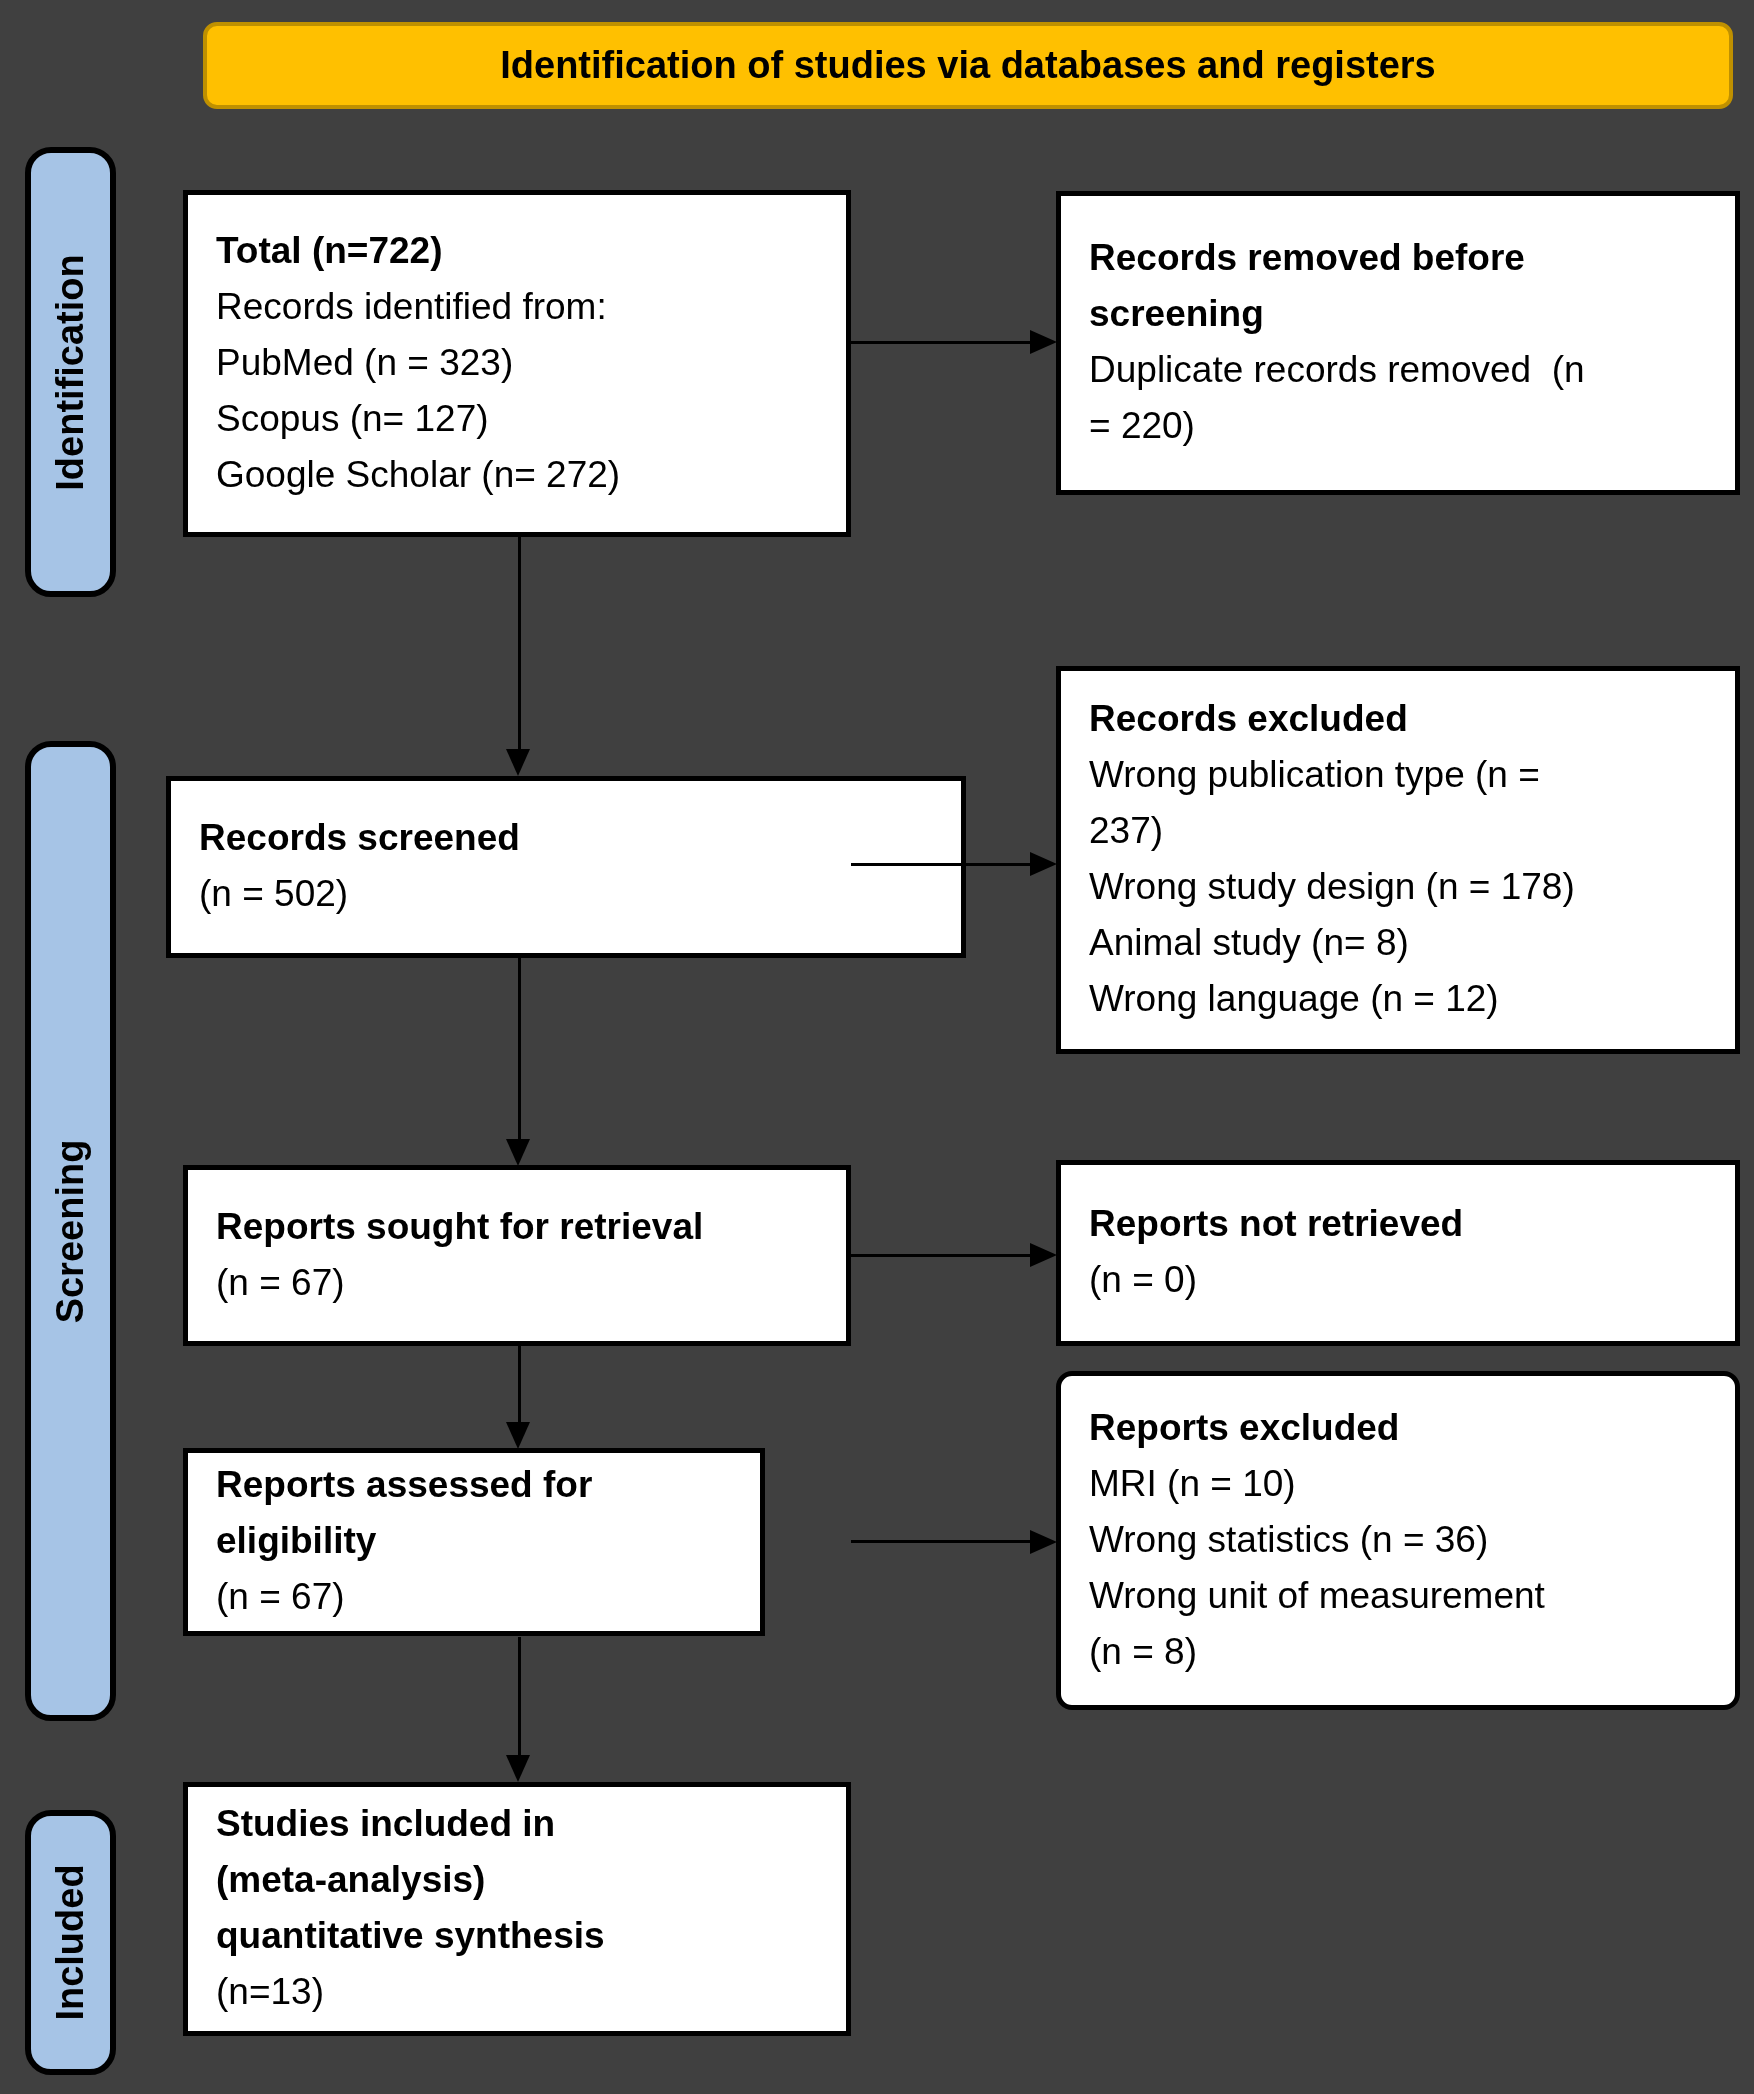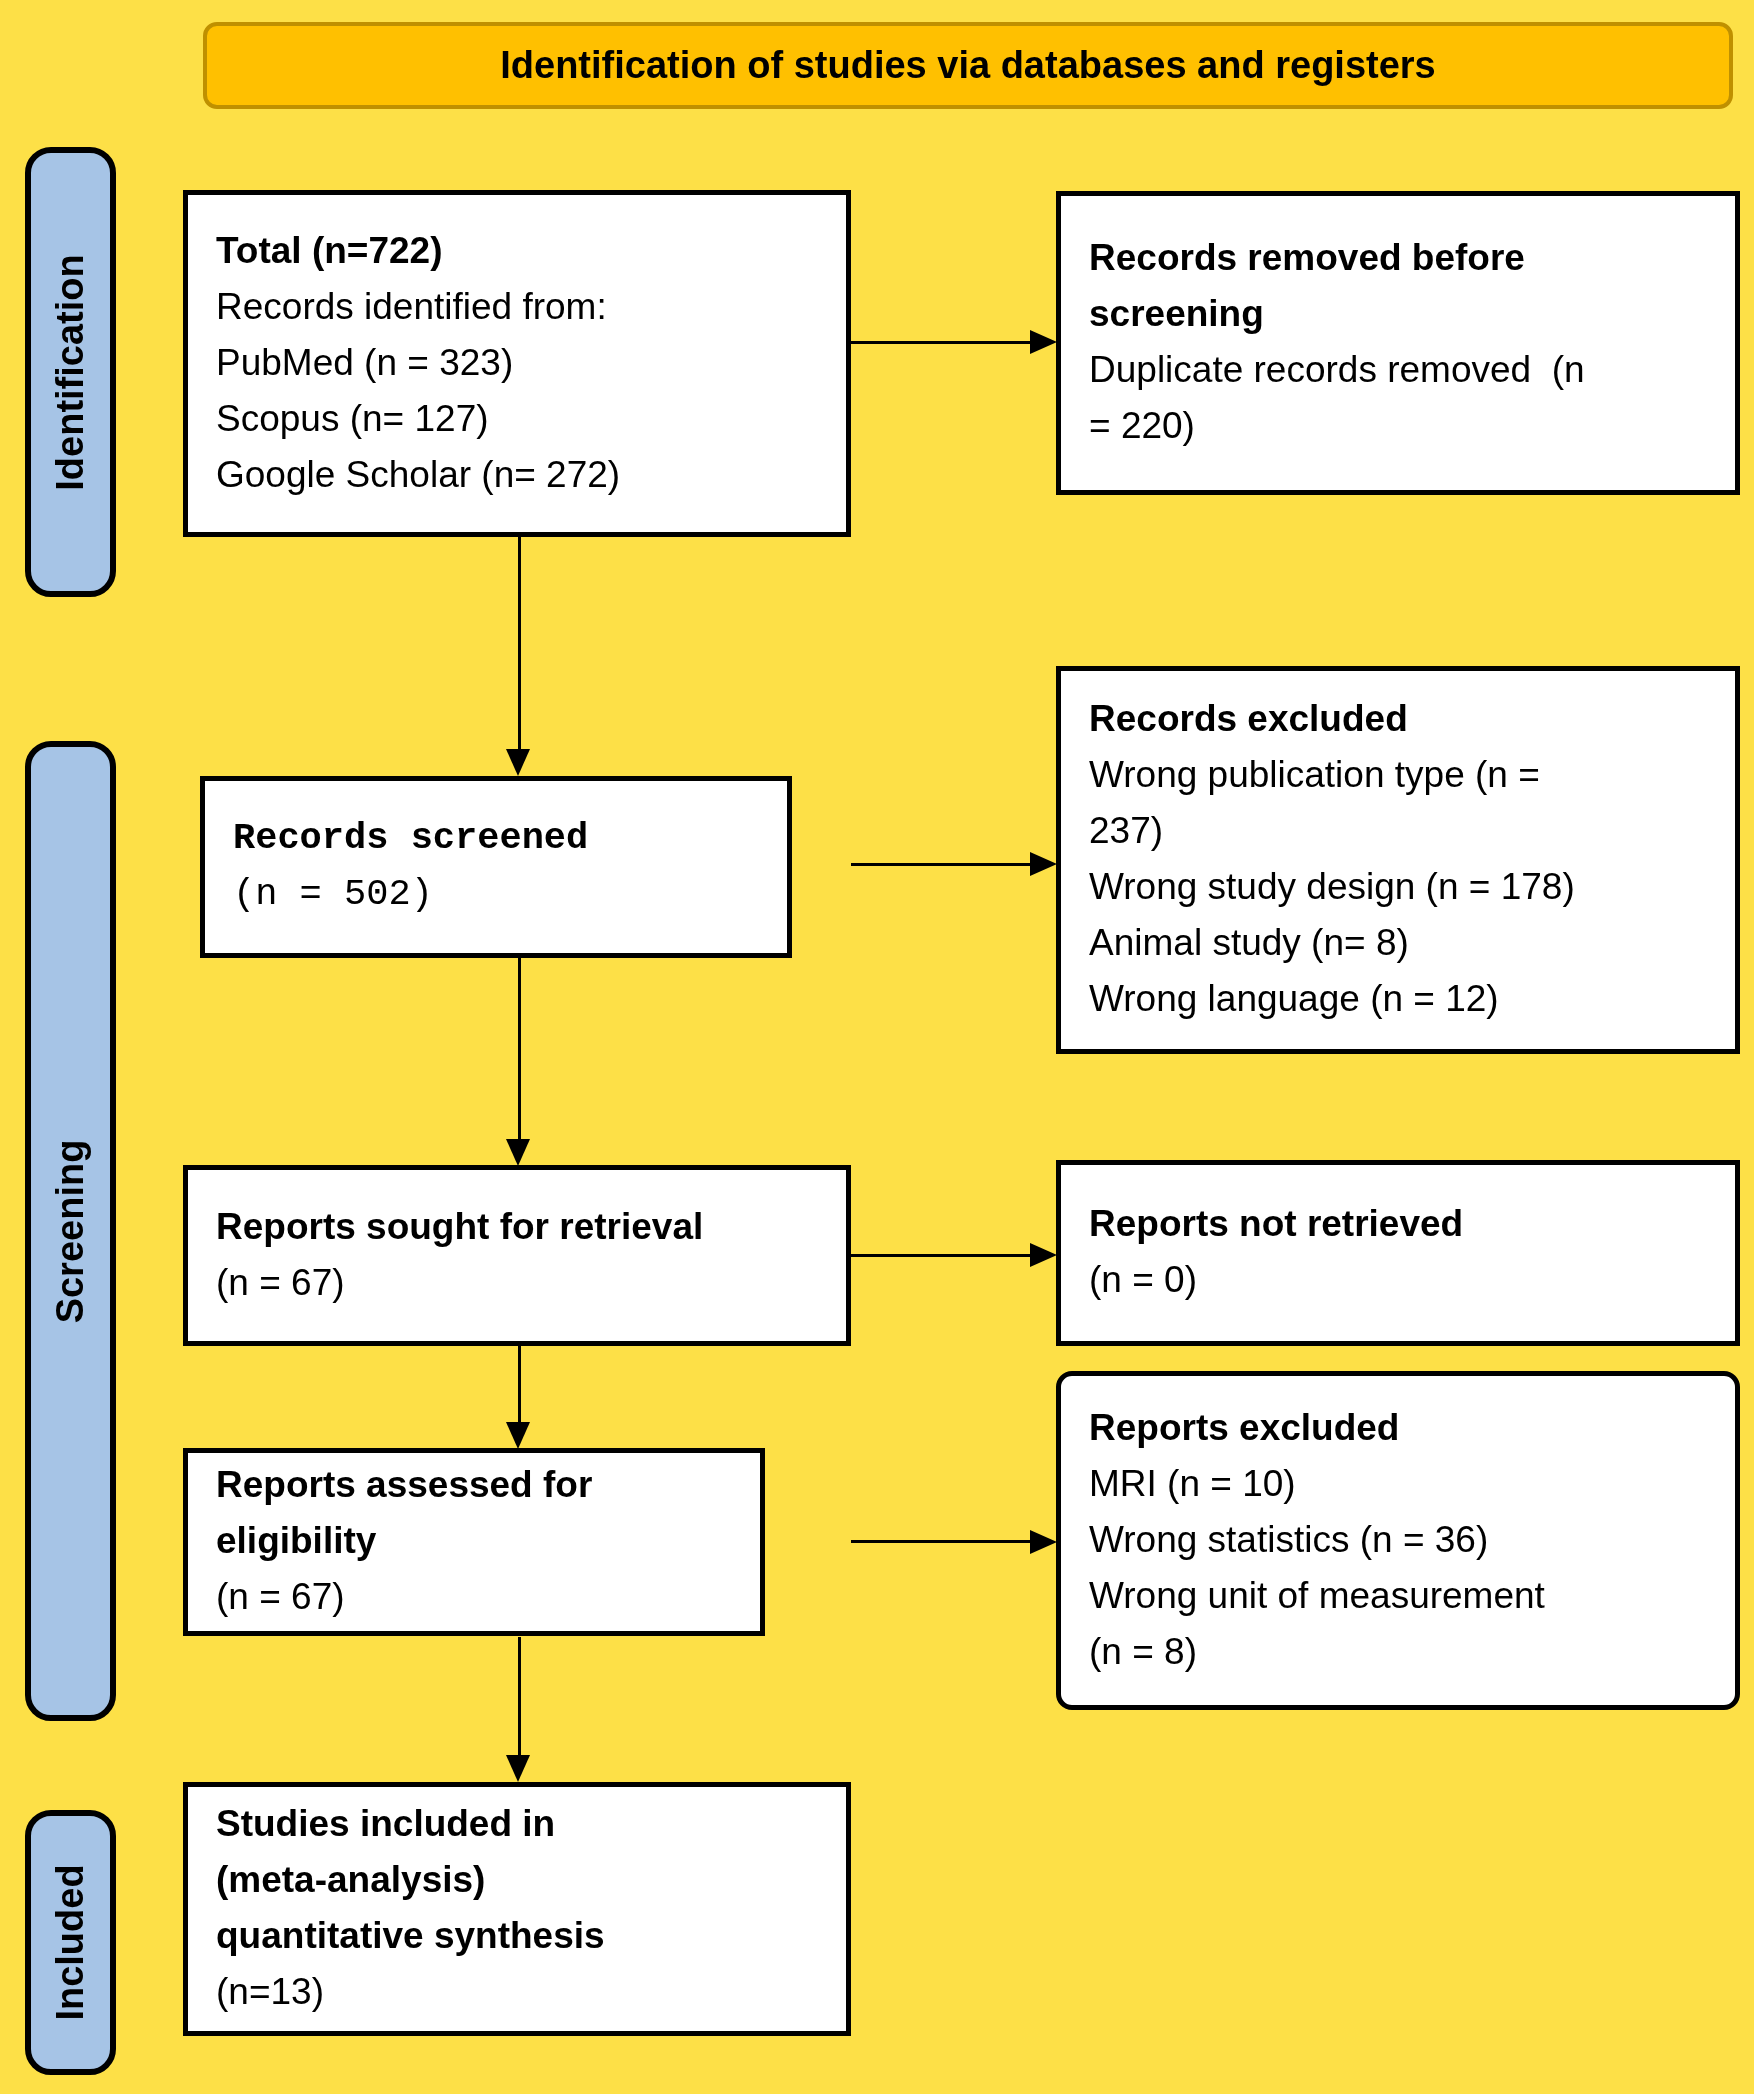--- a/index.html
+++ b/index.html
@@ -1,20 +1,20 @@
 <!DOCTYPE html>
 <html style="--header-fill: #FFC000; --header-border: #BF9000; --stage-fill: #A6C4E6;"><head>
 <meta charset="utf-8">
 <style>
   html, body { margin: 0; padding: 0; background: #ffffff; }
   #canvas {
     position: relative;
     width: 1754px;
     height: 2095px;
-    background: #fde047;
+    background: #404040;
     font-family: "Liberation Sans", sans-serif;
     color: #000000;
     overflow: hidden;
   }
   
   #header {
     position: absolute;
     left: 203px; top: 22px; width: 1530px; height: 87px;
     background: var(--header-fill, #FFC000);
     border: 4px solid var(--header-border, #BF9000);
@@ -48,21 +48,21 @@
     background: #ffffff;
     border: 5px solid #000000;
     box-sizing: border-box;
     display: flex; flex-direction: column; justify-content: center;
     padding: 8px 30px 10px 28px;
   }
   .line { font-size: 37px; line-height: 56px; white-space: pre-wrap; }
   .line.bold { font-weight: bold; }
   #box-records-identified  { left: 183px;  top: 190px;  width: 668px; height: 347px; }
   #box-records-removed     { left: 1056px; top: 191px;  width: 684px; height: 304px; }
-  #box-records-screened    { left: 200px;  top: 776px;  width: 592px; height: 182px; font-family: Liberation Mono, monospace; }
+  #box-records-screened    { left: 166px;  top: 776px;  width: 800px; height: 182px; }
   #box-records-excluded    { left: 1056px; top: 666px;  width: 684px; height: 388px; }
   #box-reports-sought      { left: 183px;  top: 1165px; width: 668px; height: 181px; }
   #box-reports-not-retrieved{ left: 1056px; top: 1160px; width: 684px; height: 186px; }
   #box-reports-assessed    { left: 183px;  top: 1448px; width: 582px; height: 188px; }
   #box-reports-excluded    { left: 1056px; top: 1371px; width: 684px; height: 339px; border-radius: 16px; }
   #box-studies-included    { left: 183px;  top: 1782px; width: 668px; height: 254px; }
   
   .hline { position: absolute; height: 3px; background: #000000; }
   .vline { position: absolute; width: 3px; background: #000000; }
   .arr-r {

